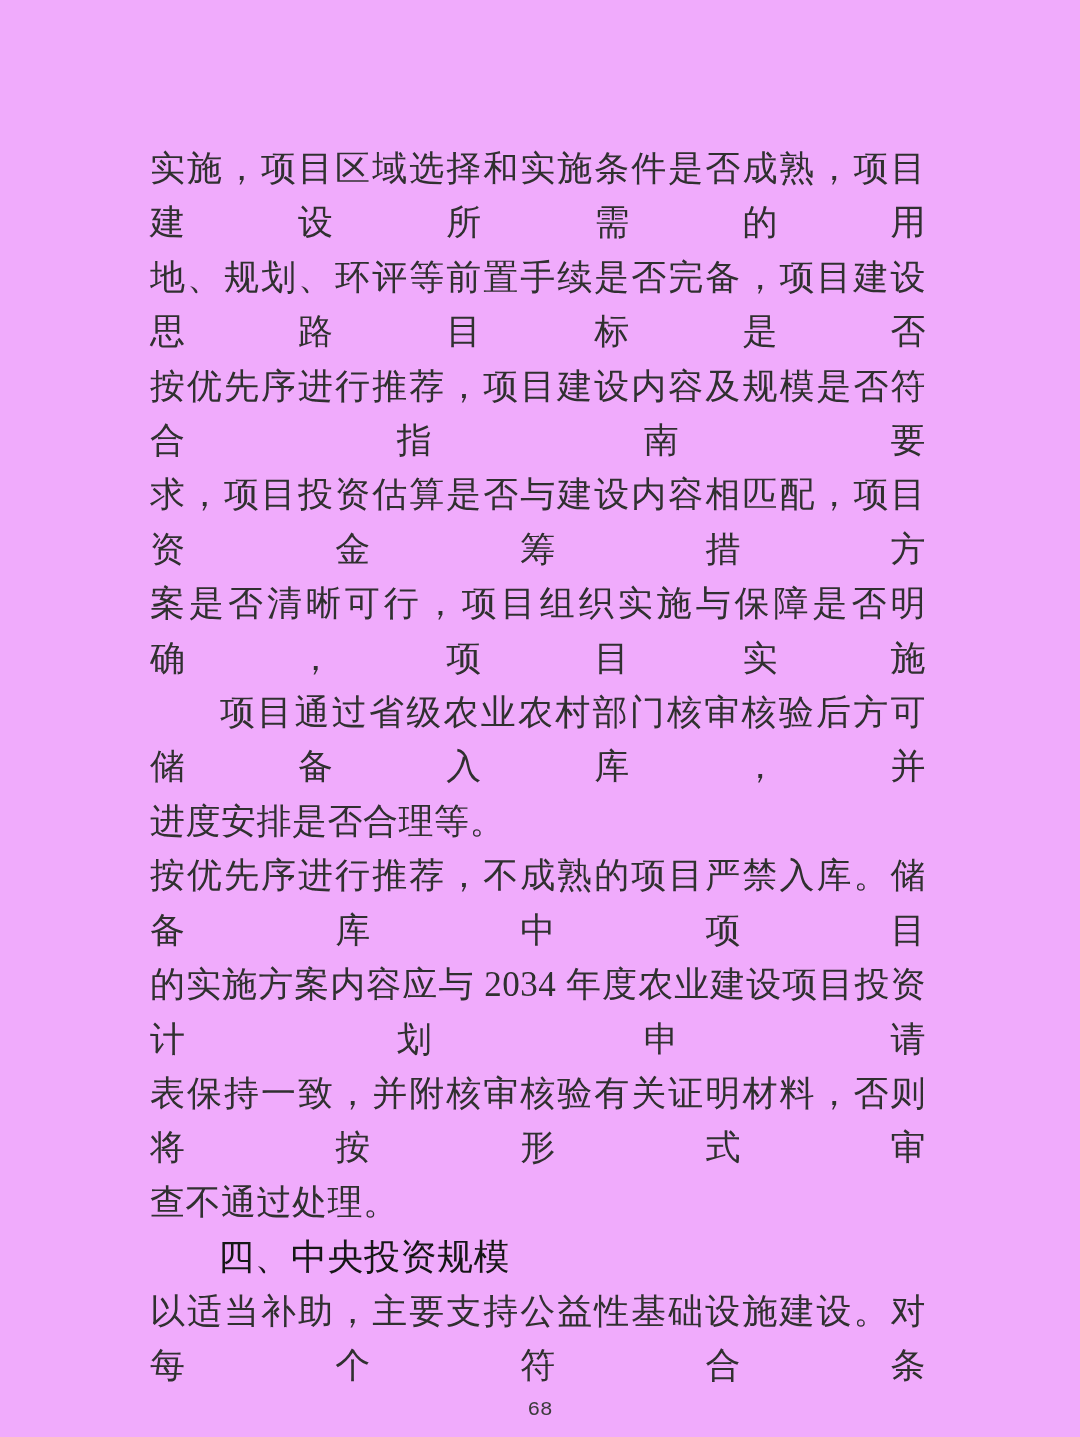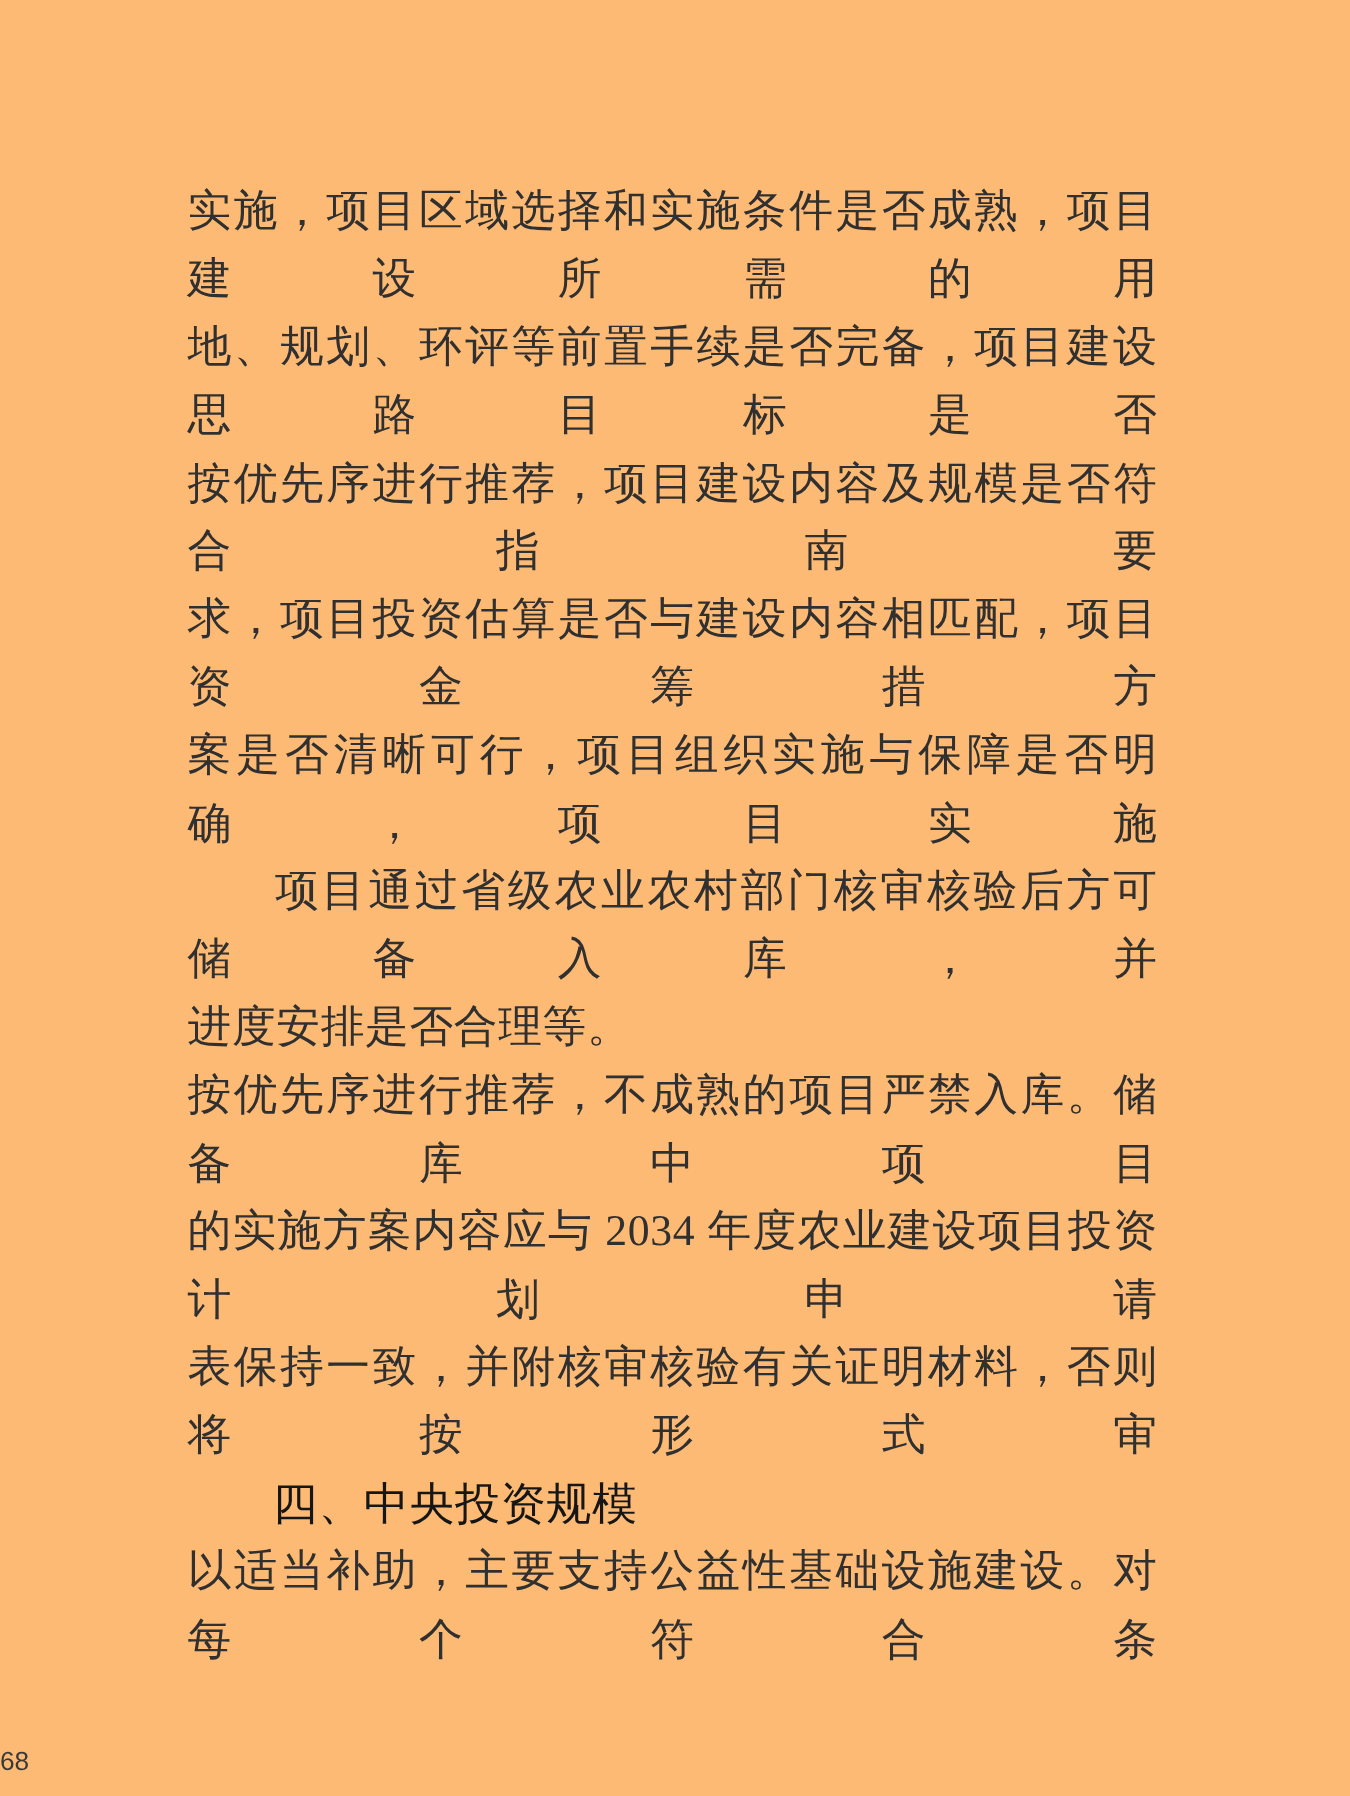--- a/index.html
+++ b/index.html
@@ -4,21 +4,21 @@
 <style>
   html, body {
     margin: 0;
     padding: 0;
     background: #ffffff;
   }
   .page {
     position: relative;
     width: 1080px;
     height: 1437px;
-    background: #fdba74;
+    background: #f0abfc;
     overflow: hidden;
   }
   .content {
     position: absolute;
     left: 150px;
     top: 142px;
     width: 776px;
     font-family: "Liberation Serif", "DejaVu Serif", serif;
     font-size: 35px;
     line-height: 54.4px;
@@ -41,39 +41,41 @@
     font-weight: 400;
     font-size: 36px;
     color: #161616;
     text-indent: 68px;
   }
   .footer {
     position: absolute;
     left: 0;
     right: 0;
     top: 1398px;
-    font-family: Liberation Sans, sans-serif;
+    text-align: center;
+    font-family: Liberation Mono, monospace;
     font-size: 21px;
     color: #3a3a3a;
   }
 </style>
 </head>
 <body>
 
 <div class="page">
   <main class="content" id="doc-content">
       <div class="para-line">实施，项目区域选择和实施条件是否成熟，项目建设所需的用</div>
       <div class="para-line">地、规划、环评等前置手续是否完备，项目建设思路目标是否</div>
       <div class="para-line">按优先序进行推荐，项目建设内容及规模是否符合指南要</div>
       <div class="para-line">求，项目投资估算是否与建设内容相匹配，项目资金筹措方</div>
       <div class="para-line">案是否清晰可行，项目组织实施与保障是否明确，项目实施</div>
       <div class="para-line indent">项目通过省级农业农村部门核审核验后方可储备入库，并</div>
       <div class="para-line last">进度安排是否合理等。</div>
       <div class="para-line">按优先序进行推荐，不成熟的项目严禁入库。储备库中项目</div>
       <div class="para-line">的实施方案内容应与 2034 年度农业建设项目投资计划申请</div>
       <div class="para-line">表保持一致，并附核审核验有关证明材料，否则将按形式审</div>
+      <div class="para-line last">查不通过处理。</div>
       <div class="heading">四、中央投资规模</div>
       <div class="para-line">以适当补助，主要支持公益性基础设施建设。对每个符合条</div>
     </main>
   <footer class="footer">
     <span>68</span>
   </footer>
 </div>
 
 </body></html>

